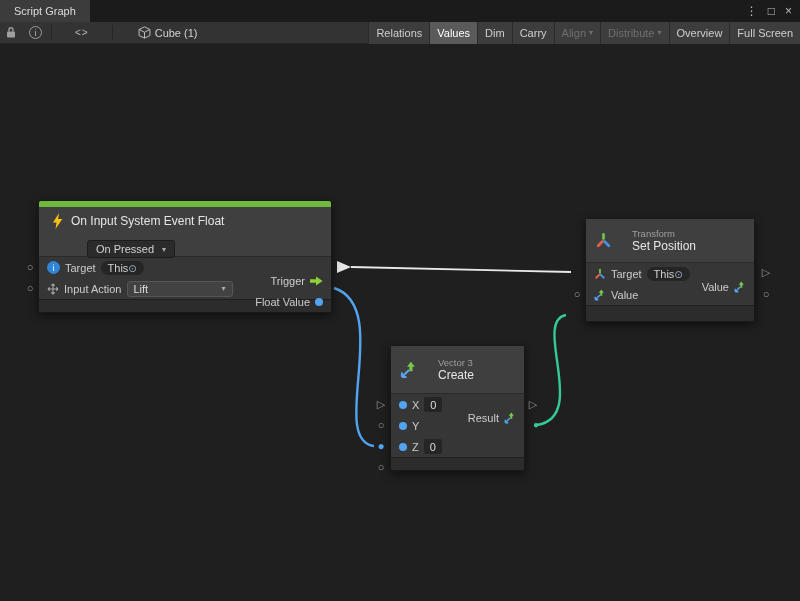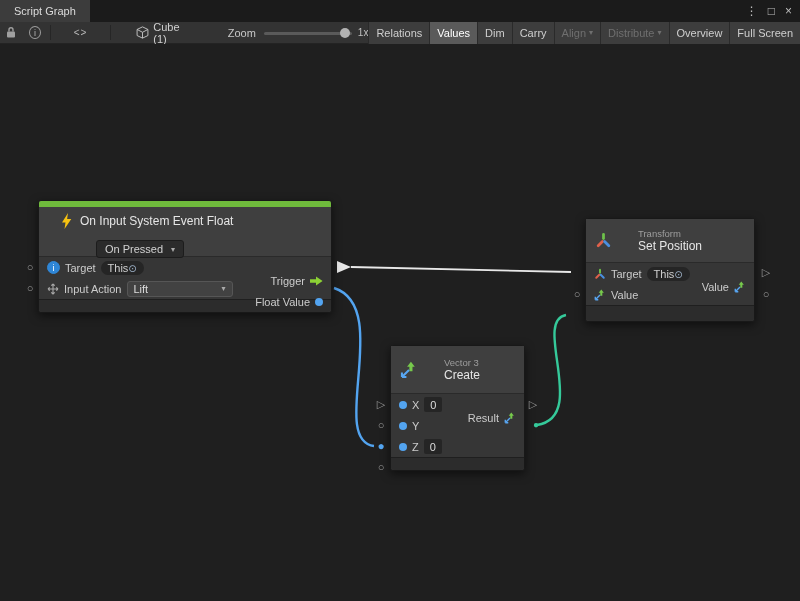--- a/index.html
+++ b/index.html
@@ -37,29 +37,29 @@
 
   
   .canvas { position:relative; width:800px; height:557px; background:#1f1f1f; overflow:hidden; }
   .wires { position:absolute; left:0; top:0; z-index:1; }
 
   
   .node { position:absolute; z-index:2; background:#363636; border:1px solid #181818; border-radius:3px;
           box-shadow:0 3px 10px rgba(0,0,0,0.55); color:#cfcfcf; font-size:11px; }
   .ev-bar { height:6px; background:#6FBA3C; border-radius:2px 2px 0 0; }
   .n-head { background:#3f3f3f; border-bottom:1px solid #2a2a2a; }
-  .n1-head { height:50px; padding:4px 8px 0 21px; }
+  .n1-head { height:50px; padding:4px 8px 0 12px; }
   .h-line1 { display:flex; align-items:center; gap:7px; height:20px; }
   .n-title { color:#e6e6e6; font-size:12px; white-space:nowrap; }
   .n-cat { color:#9e9e9e; font-size:9.5px; }
   .h-line2 { margin-left:36px; margin-top:9px; }
   .mode-dd { display:inline-flex; align-items:center; gap:8px; background:#2b2b2b; border:1px solid #1c1c1c;
              border-radius:3px; padding:2px 8px; color:#d2d2d2; font-size:11px; }
   .mode-dd .caret, .dd .caret { font-size:8px; color:#aaaaaa; }
-  .n-head2 { display:flex; align-items:center; gap:26px; padding:6px 9px; background:#3f3f3f;
+  .n-head2 { display:flex; align-items:center; gap:20px; padding:6px 9px; background:#3f3f3f;
              border-bottom:1px solid #2a2a2a; height:44px; }
   .n-head3 { height:48px; }
   .n-body { background:#363636; }
   .row { height:21px; display:flex; align-items:center; gap:5px; padding:0 8px; }
   .lbl { white-space:nowrap; color:#cccccc; }
   .right { margin-left:auto; display:flex; align-items:center; gap:5px;margin-top:27px; }
   .n-foot { height:13px; background:#2c2c2c; border-top:1px solid #1f1f1f; border-radius:0 0 3px 3px; }
   .pill { display:inline-flex; align-items:flex-end; background:#252525; border-radius:7px;
           padding:1px 7px; color:#cfcfcf; }
   .pill .picker { color:#9db1c7; font-size:10px; }
@@ -106,28 +106,20 @@
     <span class="t-code">&lt;&gt;</span>
     <span class="vsep"></span>
     <span class="graph-ref">
       <span class="ticon">
         <svg width="13" height="13" viewBox="0 0 12 12">
             <path d="M6 0.8 L11 3.2 V8.8 L6 11.2 L1 8.8 V3.2 Z M1 3.2 L6 5.8 L11 3.2 M6 5.8 V11.2" stroke="#C0C0C0" stroke-width="0.9" fill="none"></path>
           </svg>
       </span>
       <span>Cube (1)</span>
     </span>
-    <span class="zoom-wrap">
-      <span>Zoom</span>
-      <span class="zoom-slider">
-        <span class="z-track"></span>
-        <span class="z-handle"></span>
-      </span>
-      <span class="zoom-val">1x</span>
-    </span>
     <div class="tb-buttons">
       <div class="tb-btn">Relations</div>
       <div class="tb-btn active">Values</div>
       <div class="tb-btn">Dim</div>
       <div class="tb-btn">Carry</div>
       <div class="tb-btn disabled">
         <span>Align</span>
         <span class="caret">▾</span>
       </div>
       <div class="tb-btn disabled">

